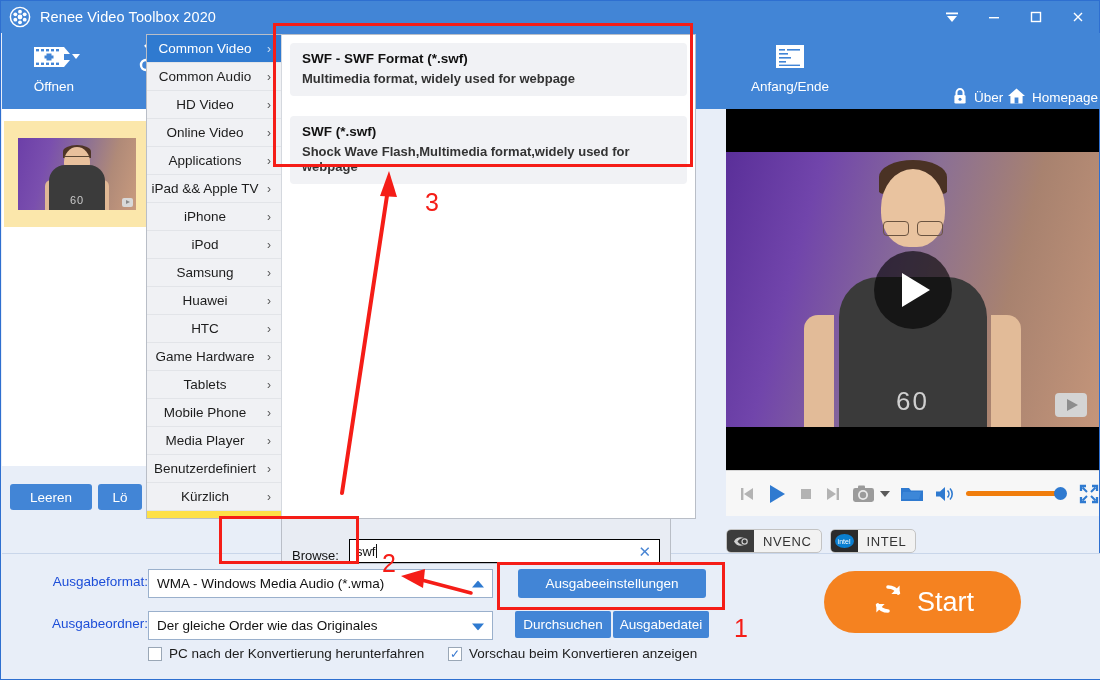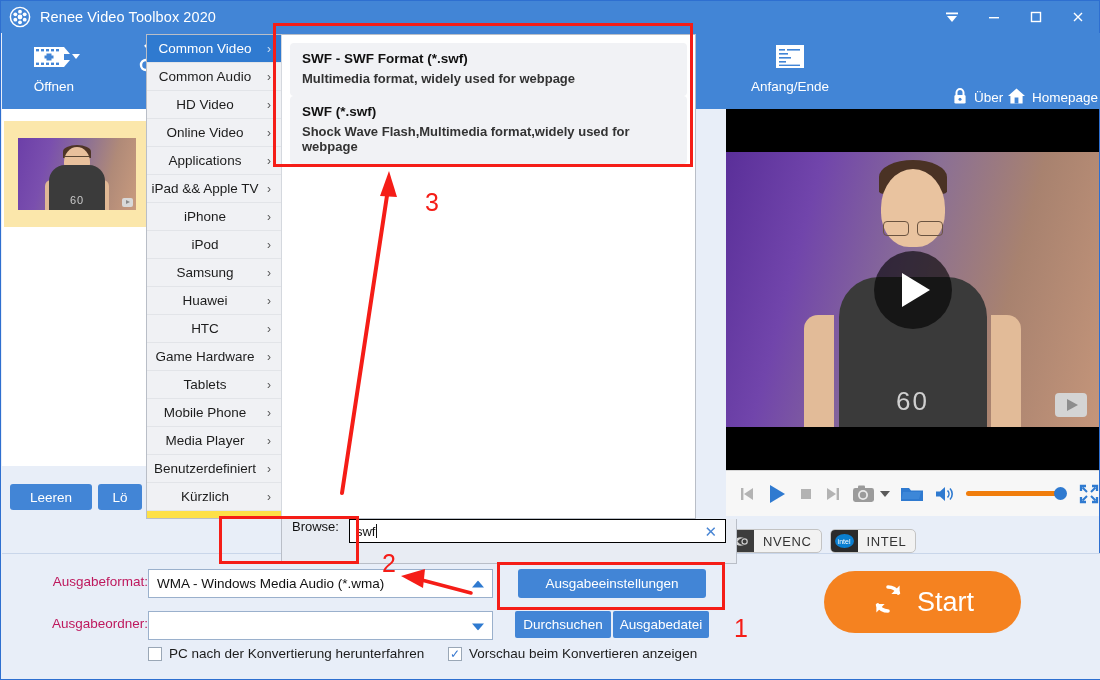--- a/index.html
+++ b/index.html
@@ -211,21 +211,21 @@
     width: 19px; height: 14px; border-radius: 50%; background: #0a7fd0;
     color: #fff; font-size: 7px; display: flex; align-items: center; justify-content: center;
   }
 
   
   .bottom {
     position: absolute; left: 1px; bottom: 0; width: 1098px; height: 126px;
     background: #e8eef8; border-top: 1px solid #c9d6ea;
   }
   .row { position: absolute; display: flex; align-items: center; }
-  .field-label { font-size: 13.5px; color: #be185d; }
+  .field-label { font-size: 13.5px; color: #1d4ed8; }
   .combo {
     position: relative; height: 29px; background: #ffffff; border: 1px solid #9ab0cc;
     display: flex; align-items: center; padding: 0 26px 0 8px; font-size: 13.5px; color: #111;
   }
   .combo .caret {
     position: absolute; right: 8px; top: 50%; transform: translateY(-50%);
   }
   .ck { display: flex; align-items: center; gap: 7px; font-size: 13.5px; color: #1c1c1c; }
   .box {
     width: 14px; height: 14px; border: 1px solid #9aa7b6; background: #fff;
@@ -258,29 +258,29 @@
   .menu-item.active { background: #2f7ad0; color: #ffffff; }
   .menu-item .mlabel { flex: 1 1 auto; text-align: center; }
   .menu-item .chev { width: 12px; text-align: center; font-size: 12px; opacity: .75; }
 
   .menu-right {
     position: absolute; left: 135px; top: 0; width: 415px; height: 485px;
     background: #ffffff; border: 1px solid #b9bec7; border-left: 1px solid #d4d8de;
   }
   .fmt-list { padding: 8px 8px 0 8px; }
   .fmt-item {
-    background: #f1f2f5; border-radius: 4px; margin-bottom: 0; padding: 8px 12px 10px 12px;
+    background: #f1f2f5; border-radius: 4px; margin-bottom: 20px; padding: 8px 12px 10px 12px;
   }
   .fmt-title { font-size: 13.5px; font-weight: bold; color: #111; }
   .fmt-desc { font-size: 13px; color: #333; margin-top: 5px; font-weight: bold; }
 
   .browse-bar {
-    position: absolute; left: 135px; top: 485px; width: 456px; height: 45px;
+    position: absolute; left: 135px; top: 485px; width: 390px; height: 45px;
     background: #e8ecf3; border: 1px solid #b9bec7; border-top: none;
-    display: flex; align-items: flex-start; padding: 0 10px;
+    display: flex; align-items: flex-end; padding: 0 10px;
   }
   .browse-label { font-size: 13px; color: #111; margin-right: 10px; }
   .browse-input {
     flex: 1 1 auto; height: 24px; background: #ffffff; border: 1px solid #000000;
     display: flex; align-items: center; padding: 0 6px; font-size: 13px; color: #111;
     position: relative;
   }
   .caretbar {
     display: inline-block; width: 1px; height: 14px; background: #111; margin-left: 1px;
   }
@@ -546,20 +546,21 @@
         <svg width="12" height="8" viewBox="0 0 12 8">
             <path d="M0 7 L12 7 L6 0 Z" fill="#2f7ad0"></path>
           </svg>
       </span>
     </div>
 
     <div class="row" style="left:0; top:62px; width:146px; justify-content:flex-end;">
       <span class="field-label">Ausgabeordner:</span>
     </div>
     <div class="combo" style="position:absolute; left:146px; top:57px; width:345px;">
+      <span>Der gleiche Order wie das Originales</span>
       <span class="caret">
         <svg width="12" height="8" viewBox="0 0 12 8">
             <path d="M0 1 L12 1 L6 8 Z" fill="#2f7ad0"></path>
           </svg>
       </span>
     </div>
 
     <button class="btn-blue" style="position:absolute; left:513px; top:57px; width:96px; height:27px; border-radius:2px;">Durchsuchen</button>
     <button class="btn-blue" style="position:absolute; left:611px; top:57px; width:96px; height:27px; border-radius:2px;">Ausgabedatei</button>
 

